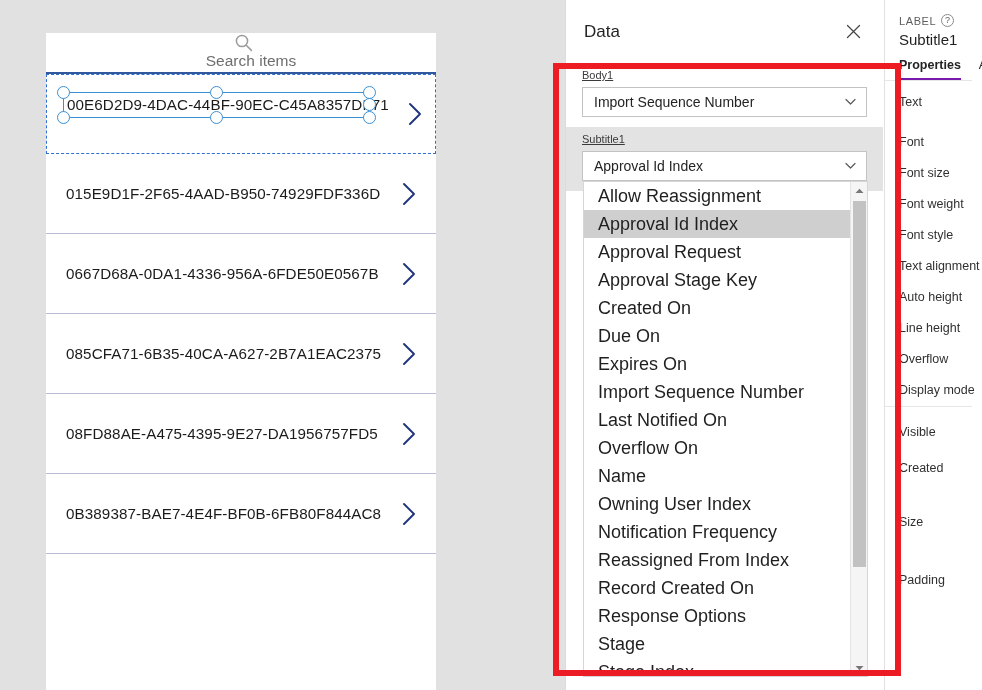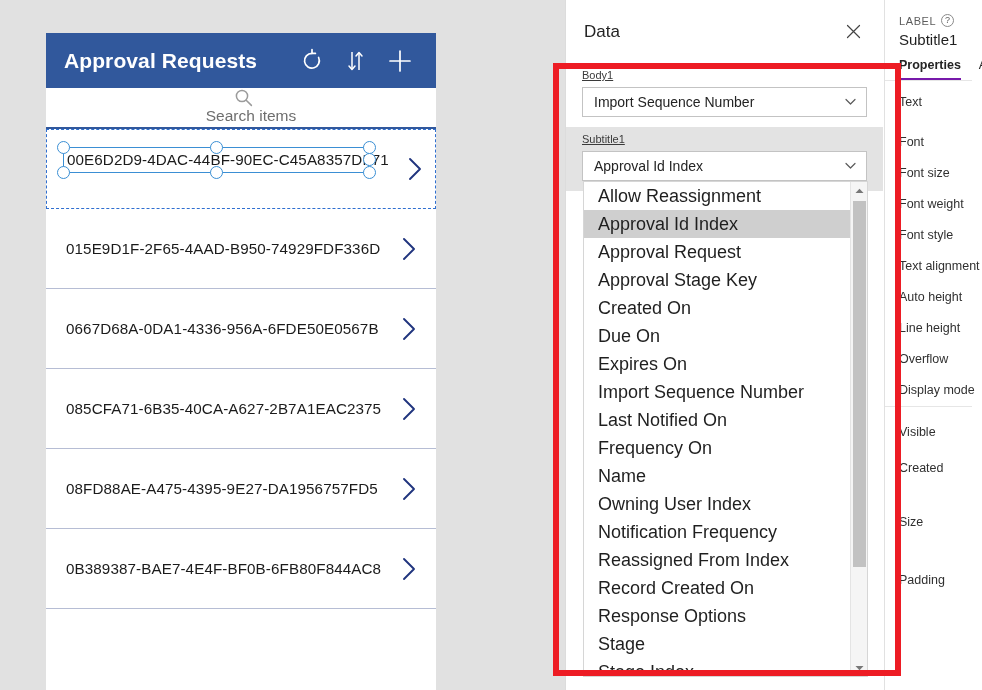--- a/index.html
+++ b/index.html
@@ -186,45 +186,20 @@
 </style>
 </head>
 <body>
 
 <div id="root">
 
   <div class="canvas-backdrop"></div>
 
   <div class="app-frame">
 
-    <div class="app-header">
-      <div class="app-title">Approval Requests</div>
-
-      <div class="hdr-icon">
-        <svg width="26" height="26" viewBox="0 0 26 26">
-          <path d="M13 5.3 A7.4 7.4 0 1 0 19.6 9.5" fill="none" stroke="#ffffff" stroke-width="1.7" stroke-linecap="round"></path>
-          <path d="M13 1.6 L13 5.4 L16.4 5.4" fill="none" stroke="#ffffff" stroke-width="1.7" stroke-linecap="round" stroke-linejoin="round"></path>
-        </svg>
-      </div>
-
-      <div class="hdr-icon">
-        <svg width="22" height="24" viewBox="0 0 22 24">
-          <path d="M7 3 L7 20" stroke="#ffffff" stroke-width="1.5"></path>
-          <path d="M4 17 L7 20.5 L10 17" fill="none" stroke="#ffffff" stroke-width="1.5" stroke-linecap="round" stroke-linejoin="round"></path>
-          <path d="M14 21 L14 4" stroke="#ffffff" stroke-width="1.5"></path>
-          <path d="M11 7 L14 3.5 L17 7" fill="none" stroke="#ffffff" stroke-width="1.5" stroke-linecap="round" stroke-linejoin="round"></path>
-        </svg>
-      </div>
-
-      <div class="hdr-icon">
-        <svg width="26" height="26" viewBox="0 0 26 26">
-          <path d="M13 3 L13 23 M3 13 L23 13" stroke="#ffffff" stroke-width="1.7" stroke-linecap="round"></path>
-        </svg>
-      </div>
-    </div>
 
     <div class="search-bar">
       <span class="mag">
         <svg width="19" height="19" viewBox="0 0 19 19">
           <circle cx="8" cy="8" r="5.6" fill="none" stroke="#9b9b9b" stroke-width="1.5"></circle>
           <path d="M12.2 12.2 L17.4 17.4" stroke="#9b9b9b" stroke-width="1.5" stroke-linecap="round"></path>
         </svg>
       </span>
       <span class="search-placeholder">Search items</span>
     </div>
@@ -337,21 +312,21 @@
     <div class="fly-list">
       <div class="fly-item">Allow Reassignment</div>
       <div class="fly-item active">Approval Id Index</div>
       <div class="fly-item">Approval Request</div>
       <div class="fly-item">Approval Stage Key</div>
       <div class="fly-item">Created On</div>
       <div class="fly-item">Due On</div>
       <div class="fly-item">Expires On</div>
       <div class="fly-item">Import Sequence Number</div>
       <div class="fly-item">Last Notified On</div>
-      <div class="fly-item">Frequency On</div>
+      <div class="fly-item">Overflow On</div>
       <div class="fly-item">Name</div>
       <div class="fly-item">Owning User Index</div>
       <div class="fly-item">Notification Frequency</div>
       <div class="fly-item">Reassigned From Index</div>
       <div class="fly-item">Record Created On</div>
       <div class="fly-item">Response Options</div>
       <div class="fly-item">Stage</div>
       <div class="fly-item">Stage Index</div>
     </div>
 

